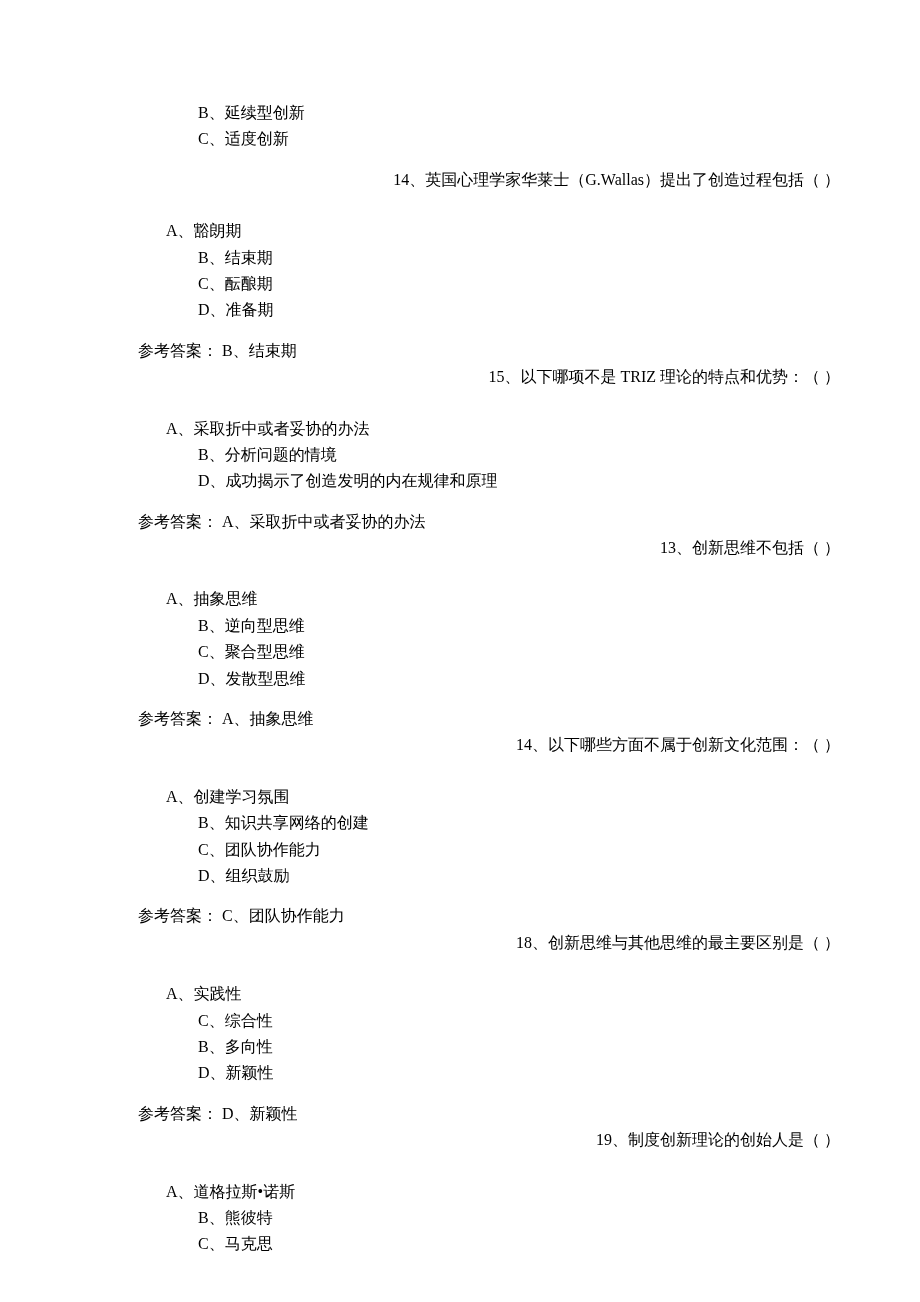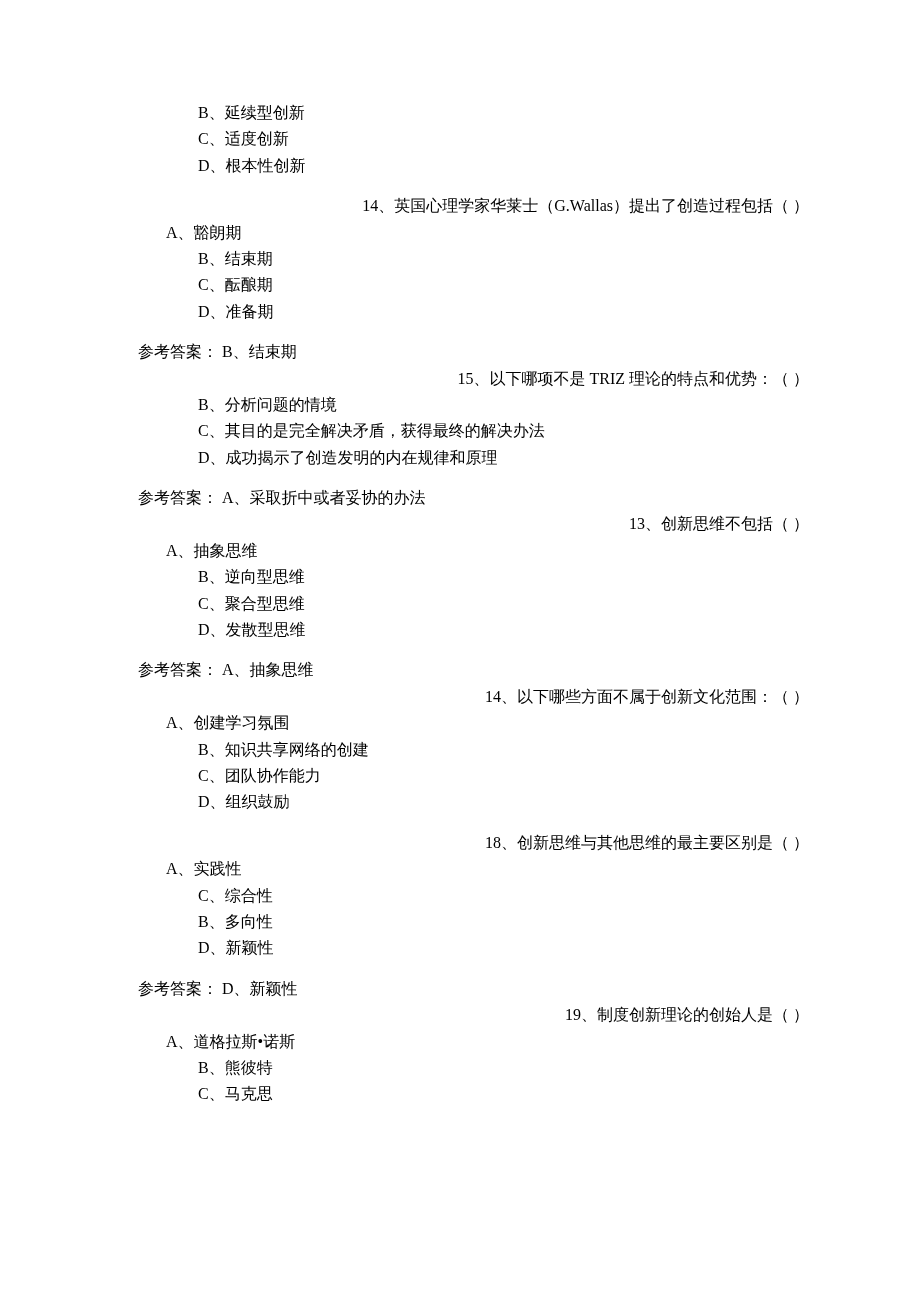--- a/index.html
+++ b/index.html
@@ -10,76 +10,77 @@
   }
   body {
     font-family: "SimSun", "宋体", "Songti SC", serif;
     font-size: 16px;
     color: #000000;
     line-height: 1.65;
     padding: 100px 0 0 0;
   }
   .page {
     padding-left: 138px;
-    padding-right: 111px;
+    padding-right: 80px;
   }
   .opt-indent {
     padding-left: 60px;
   }
   .q-line {
     padding-left: 14px;
     text-align: right;
   }
   .opt-a {
     padding-left: 28px;
+    margin-top: 25px;
   }
   .ans {
     padding-left: 0;
   }
   .blank {
     height: 14px;
   }
   .latin {
     font-family: "Times New Roman", Times, serif;
   }
 </style>
 </head>
 <body>
 
 <div class="page" id="page-root">
     <div class="opt-indent"><span class="latin">B</span>、延续型创新</div>
     <div class="opt-indent"><span class="latin">C</span>、适度创新</div>
-    <div class="opt-indent"><span class="latin">D</span>、根本性创新</div>
     <div class="blank"></div>
     <div class="q-line"><span class="latin">14</span>、英国心理学家华莱士（<span class="latin">G.Wallas</span>）提出了创造过程包括（<span class="latin">  </span>）</div>
     <div class="opt-a"><span class="latin">A</span>、豁朗期</div>
     <div class="opt-indent"><span class="latin">B</span>、结束期</div>
     <div class="opt-indent"><span class="latin">C</span>、酝酿期</div>
     <div class="opt-indent"><span class="latin">D</span>、准备期</div>
     <div class="blank"></div>
     <div class="ans">参考答案：<span class="latin">  B</span>、结束期</div>
     <div class="q-line"><span class="latin">15</span>、以下哪项不是<span class="latin"> TRIZ </span>理论的特点和优势：（<span class="latin">  </span>）</div>
+    <div class="opt-a"><span class="latin">A</span>、采取折中或者妥协的办法</div>
     <div class="opt-indent"><span class="latin">B</span>、分析问题的情境</div>
-    <div class="opt-indent"><span class="latin">C</span>、其目的是完全解决矛盾，获得最终的解决办法</div>
     <div class="opt-indent"><span class="latin">D</span>、成功揭示了创造发明的内在规律和原理</div>
     <div class="blank"></div>
     <div class="ans">参考答案：<span class="latin">  A</span>、采取折中或者妥协的办法</div>
     <div class="q-line"><span class="latin">13</span>、创新思维不包括（<span class="latin">  </span>）</div>
     <div class="opt-a"><span class="latin">A</span>、抽象思维</div>
     <div class="opt-indent"><span class="latin">B</span>、逆向型思维</div>
     <div class="opt-indent"><span class="latin">C</span>、聚合型思维</div>
     <div class="opt-indent"><span class="latin">D</span>、发散型思维</div>
     <div class="blank"></div>
     <div class="ans">参考答案：<span class="latin">  A</span>、抽象思维</div>
     <div class="q-line"><span class="latin">14</span>、以下哪些方面不属于创新文化范围：（<span class="latin">  </span>）</div>
     <div class="opt-a"><span class="latin">A</span>、创建学习氛围</div>
     <div class="opt-indent"><span class="latin">B</span>、知识共享网络的创建</div>
     <div class="opt-indent"><span class="latin">C</span>、团队协作能力</div>
     <div class="opt-indent"><span class="latin">D</span>、组织鼓励</div>
     <div class="blank"></div>
+    <div class="ans">参考答案：<span class="latin">  C</span>、团队协作能力</div>
     <div class="q-line"><span class="latin">18</span>、创新思维与其他思维的最主要区别是（<span class="latin">  </span>）</div>
     <div class="opt-a"><span class="latin">A</span>、实践性</div>
     <div class="opt-indent"><span class="latin">C</span>、综合性</div>
     <div class="opt-indent"><span class="latin">B</span>、多向性</div>
     <div class="opt-indent"><span class="latin">D</span>、新颖性</div>
     <div class="blank"></div>
     <div class="ans">参考答案：<span class="latin">  D</span>、新颖性</div>
     <div class="q-line"><span class="latin">19</span>、制度创新理论的创始人是（<span class="latin">  </span>）</div>
     <div class="opt-a"><span class="latin">A</span>、道格拉斯•诺斯</div>
     <div class="opt-indent"><span class="latin">B</span>、熊彼特</div>

